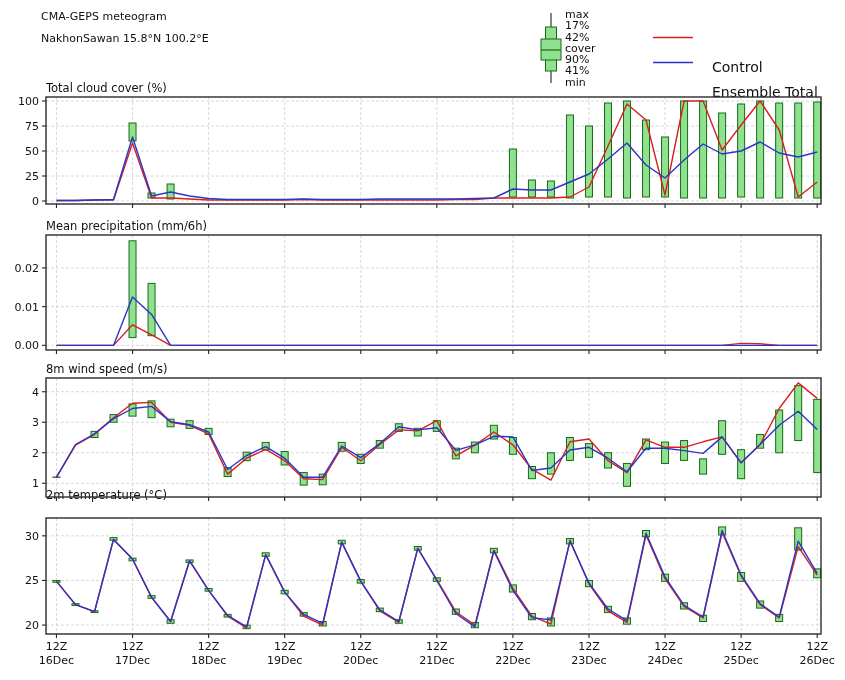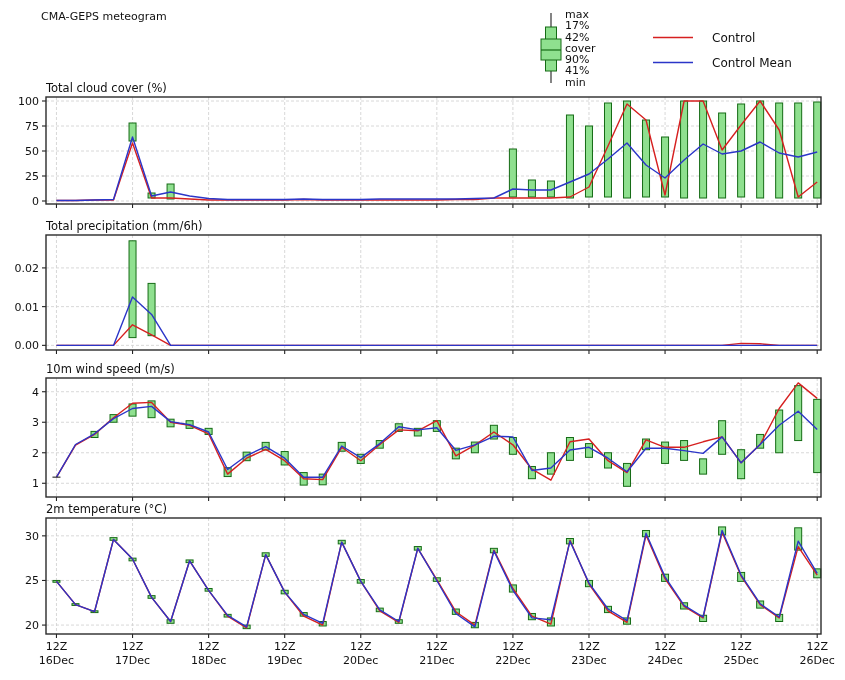--- a/index.html
+++ b/index.html
@@ -1,49 +1,50 @@
 <!DOCTYPE html>
 <html><head>
 <meta charset="utf-8">
 <style>
   html,body{margin:0;padding:0;background:#ffffff;}
   #stage{position:relative;width:845px;height:680px;background:#ffffff;
          font-family:"DejaVu Sans","Liberation Sans",sans-serif;color:#000;overflow:hidden;}
   .hdr{position:absolute;left:41px;font-size:11px;line-height:15px;color:#111;white-space:nowrap;}
   #hdr1{top:9px;} #hdr2{top:31px;} #hdr3{top:53px;}
   .panel-title{position:absolute;left:46px;font-size:11.5px;color:#111;white-space:nowrap;}
-  #pt0{top:81px;} #pt1{top:219px;} #pt2{top:362px;} #pt3{top:502px;}
+  #pt0{top:81px;} #pt1{top:219px;} #pt2{top:362px;} #pt3{top:488px;}
   #chart-svg{position:absolute;left:0;top:0;}
   .box-legend-labels{position:absolute;left:565px;top:9px;display:flex;flex-direction:column;}
   .box-legend-labels span{font-size:11px;line-height:11.3px;color:#111;}
-  .line-legend-label{position:absolute;left:712px;font-size:12px;color:#111;white-space:nowrap;}
+  .line-legend-label{position:absolute;left:712px;font-size:14px;color:#111;white-space:nowrap;margin-top:28px;}
   #ll0{top:31px;} #ll1{top:56px;}
 </style>
 </head>
 <body>
 
 <div id="stage">
   <div class="hdr" id="hdr1">CMA-GEPS meteogram</div>
+  <div class="hdr" id="hdr2">NakhonSawan 15.8°N 100.2°E</div>
 
   <div class="panel-title" id="pt0">Total cloud cover (%)</div>
-  <div class="panel-title" id="pt1">Total precipitation (mm/6h)</div>
-  <div class="panel-title" id="pt2">10m wind speed (m/s)</div>
+  <div class="panel-title" id="pt1">Mean precipitation (mm/6h)</div>
+  <div class="panel-title" id="pt2">8m wind speed (m/s)</div>
   <div class="panel-title" id="pt3">2m temperature (°C)</div>
 
   <div class="box-legend-labels">
     <span>max</span>
     <span>17%</span>
     <span>42%</span>
     <span>cover</span>
     <span>90%</span>
     <span>41%</span>
     <span>min</span>
   </div>
   <div class="line-legend-label" id="ll0">Control</div>
-  <div class="line-legend-label" id="ll1">Control Mean</div>
+  <div class="line-legend-label" id="ll1">Ensemble Total</div>
 
   <svg id="chart-svg" width="845" height="680">
       <g>
         <line x1="56.4601226993865" y1="97" x2="56.4601226993865" y2="204" stroke="#d4d4d4" stroke-width="0.9" stroke-dasharray="3,2"></line>
         <line x1="56.4601226993865" y1="204" x2="56.4601226993865" y2="208" stroke="#222" stroke-width="1.1"></line>
         <line x1="132.53374233128835" y1="97" x2="132.53374233128835" y2="204" stroke="#d4d4d4" stroke-width="0.9" stroke-dasharray="3,2"></line>
         <line x1="132.53374233128835" y1="204" x2="132.53374233128835" y2="208" stroke="#222" stroke-width="1.1"></line>
         <line x1="208.6073619631902" y1="97" x2="208.6073619631902" y2="204" stroke="#d4d4d4" stroke-width="0.9" stroke-dasharray="3,2"></line>
         <line x1="208.6073619631902" y1="204" x2="208.6073619631902" y2="208" stroke="#222" stroke-width="1.1"></line>
         <line x1="284.680981595092" y1="97" x2="284.680981595092" y2="204" stroke="#d4d4d4" stroke-width="0.9" stroke-dasharray="3,2"></line>

